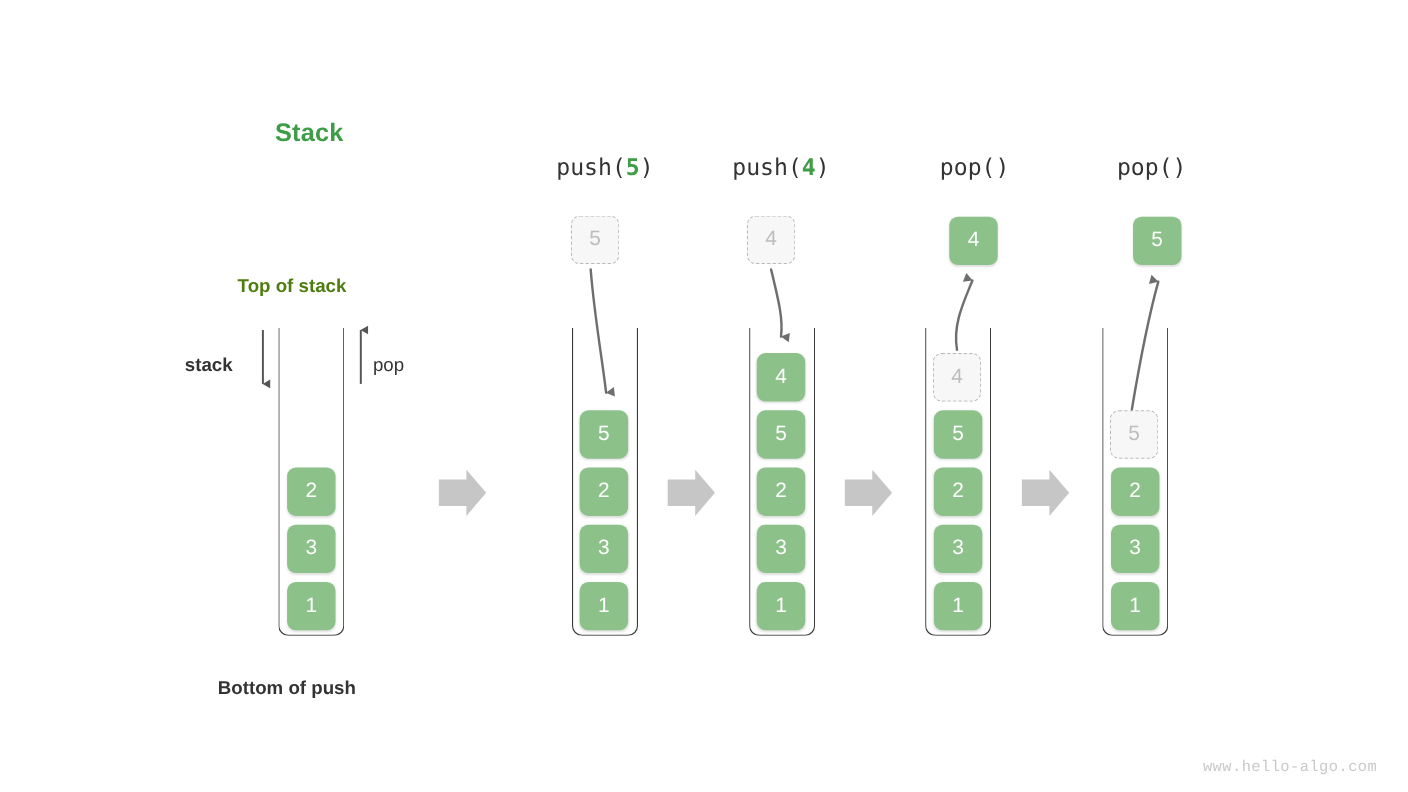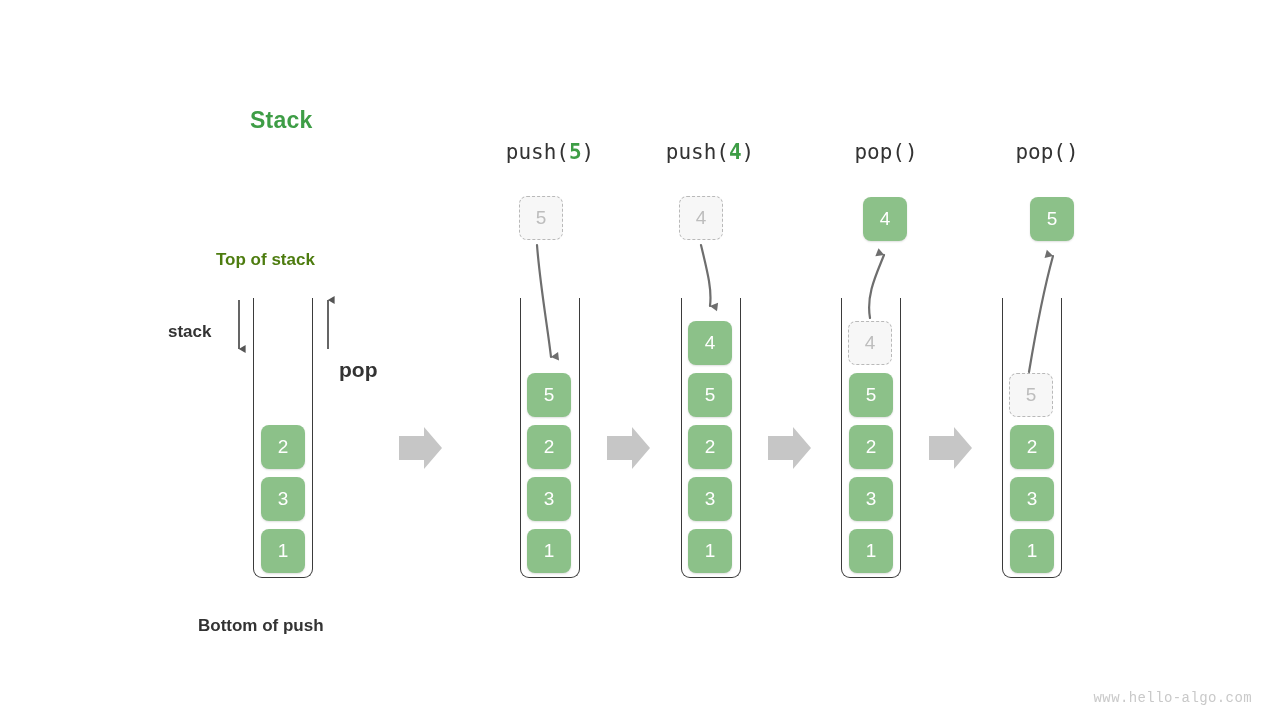--- a/index.html
+++ b/index.html
@@ -56,25 +56,24 @@
     top: 322px;
     font-size: 17px;
     font-weight: bold;
     color: #333333;
     white-space: nowrap;
   }
   .pop-label {
     position: absolute;
     left: 339px;
     top: 322px;
-    font-size: 21px;
-    font-weight: bold;
-    color: #333333;
-    white-space: nowrap;
-    margin-top: 36px;
+    font-size: 17px;
+    font-weight: normal;
+    color: #333333;
+    white-space: nowrap;
   }
 
   
   .op-header {
     position: absolute;
     top: 140px;
     width: 200px;
     text-align: center;
     font-family: "DejaVu Sans Mono", "Liberation Mono", monospace;
     font-size: 21px;

